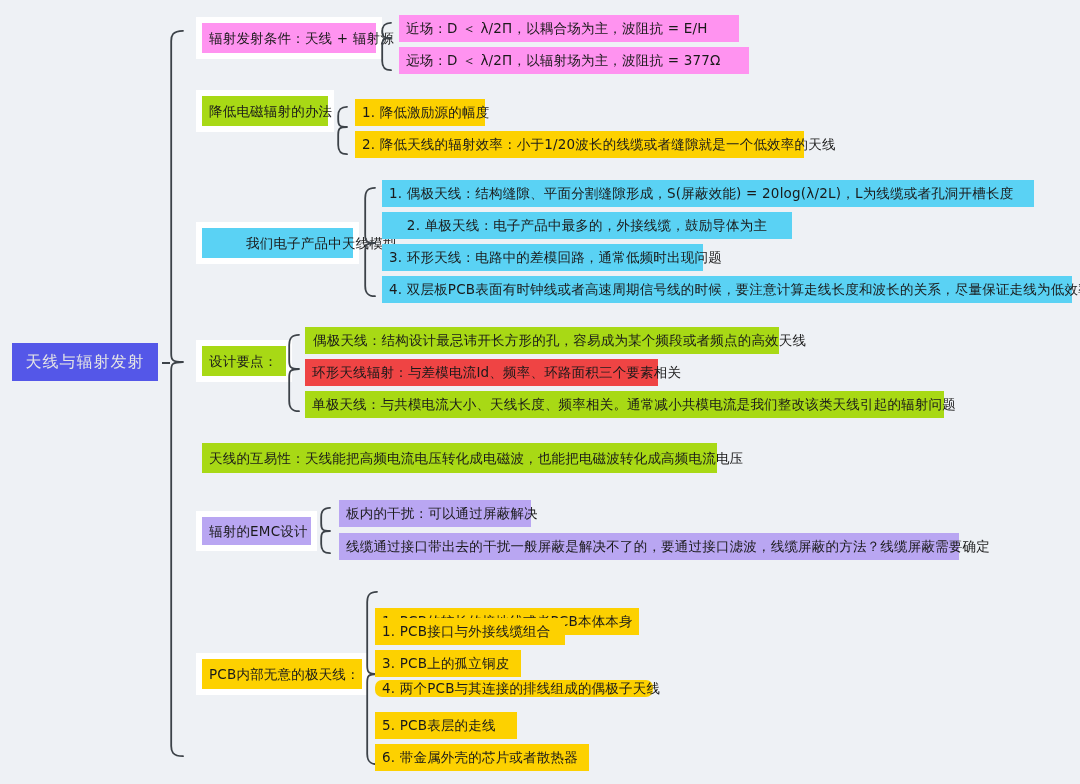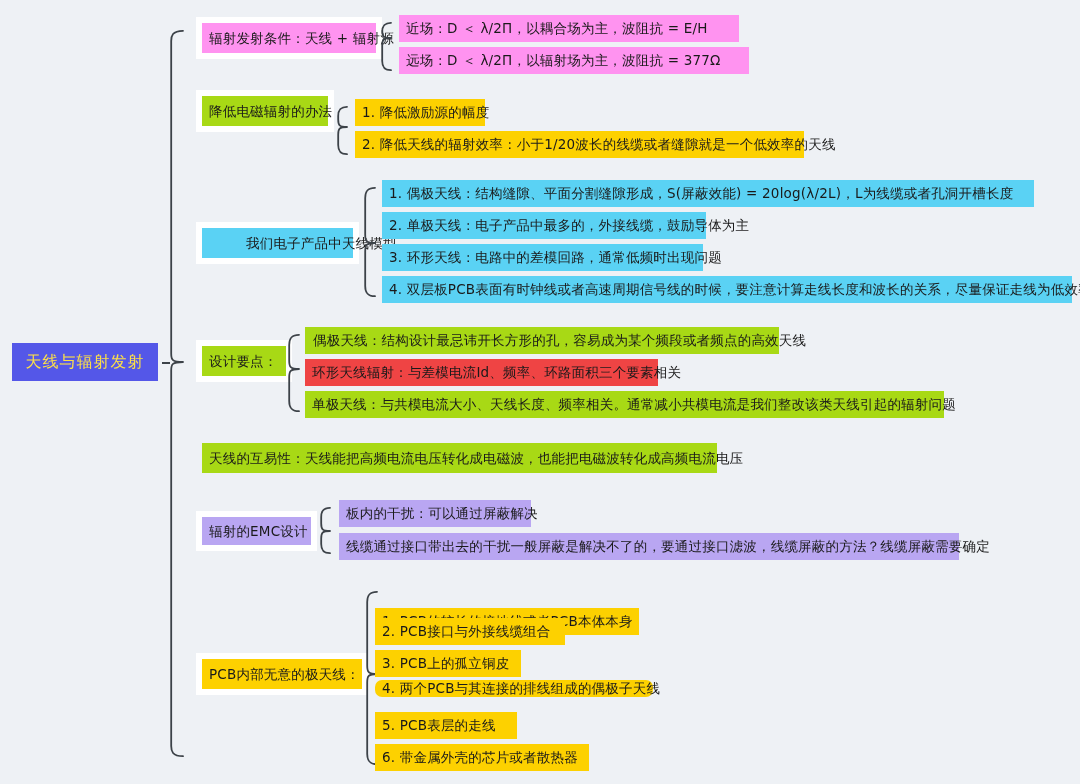--- a/index.html
+++ b/index.html
@@ -61,21 +61,21 @@
 
   .conn {
     position: absolute;
     background: #3c4248;
   }
 </style>
 </head>
 <body style="background: rgb(238, 241, 245);">
 
 <div id="canvas">
-    <div class="node root" style="left: 12px; top: 343px; width: 146px; height: 38px; background: rgb(84, 87, 232); color: #fde047;">
+    <div class="node root" style="left: 12px; top: 343px; width: 146px; height: 38px; background: rgb(84, 87, 232); color: #e5e5e5;">
       <span>天线与辐射发射</span>
     </div>
     <div class="conn" style="left: 162px; top: 362px; width: 8px; height: 1.8px;"></div>
     <div class="brace" style="left: 170px; top: 30px; width: 19px; height: 727px;">
       <svg width="19" height="727" viewBox="0 0 19 727">
         <path d="M 13 0.8 C 2.2 0.8, 1.2 6.050000000000001, 1.2 11 L 1.2 323.75 C 1.2 329.8, 2.2 332, 13 332 C 2.2 332, 1.2 334.2, 1.2 340.25 L 1.2 716 C 1.2 720.95, 2.2 726.2, 13 726.2" fill="none" stroke="#3c4248" stroke-width="1.8" stroke-linecap="round" stroke-linejoin="round"></path>
       </svg>
     </div>
     <div class="node c-pink halo" style="left: 202px; top: 23px; width: 174px; height: 30px; background: rgb(255, 147, 240);">
       <span>辐射发射条件：天线 + 辐射源</span>
@@ -109,21 +109,21 @@
       <span>我们电子产品中天线模型</span>
     </div>
     <div class="brace" style="left: 364px; top: 187px; width: 17px; height: 110px;">
       <svg width="17" height="110" viewBox="0 0 17 110">
         <path d="M 11 0.8 C 2.2 0.8, 1.2 6.050000000000001, 1.2 11 L 1.2 47.75 C 1.2 53.8, 2.2 56, 11 56 C 2.2 56, 1.2 58.2, 1.2 64.25 L 1.2 99 C 1.2 103.95, 2.2 109.2, 11 109.2" fill="none" stroke="#3c4248" stroke-width="1.8" stroke-linecap="round" stroke-linejoin="round"></path>
       </svg>
     </div>
     <div class="node" style="left: 382px; top: 180px; width: 652px; height: 27px; background: rgb(90, 210, 244);">
       <span>1. 偶极天线：结构缝隙、平面分割缝隙形成，S(屏蔽效能) = 20log(λ/2L)，L为线缆或者孔洞开槽长度</span>
     </div>
-    <div class="node" style="left: 382px; top: 212px; width: 324px; height: 27px; background: rgb(90, 210, 244);">
+    <div class="node" style="left: 382px; top: 212px; width: 410px; height: 27px; background: rgb(90, 210, 244); justify-content: center;">
       <span>2. 单极天线：电子产品中最多的，外接线缆，鼓励导体为主</span>
     </div>
     <div class="node" style="left: 382px; top: 244px; width: 321px; height: 27px; background: rgb(90, 210, 244);">
       <span>3. 环形天线：电路中的差模回路，通常低频时出现问题</span>
     </div>
     <div class="node" style="left: 382px; top: 276px; width: 690px; height: 27px; background: rgb(90, 210, 244);">
       <span>4. 双层板PCB表面有时钟线或者高速周期信号线的时候，要注意计算走线长度和波长的关系，尽量保证走线为低效率天线</span>
     </div>
     <div class="node c-green halo" style="left: 202px; top: 346px; width: 84px; height: 30px; background: rgb(168, 217, 21);">
       <span>设计要点：</span>
@@ -164,21 +164,21 @@
     </div>
     <div class="brace" style="left: 366px; top: 591px; width: 17px; height: 174px;">
       <svg width="17" height="174" viewBox="0 0 17 174">
         <path d="M 11 0.8 C 2.2 0.8, 1.2 6.050000000000001, 1.2 11 L 1.2 74.75 C 1.2 80.8, 2.2 83, 11 83 C 2.2 83, 1.2 85.2, 1.2 91.25 L 1.2 163 C 1.2 167.95, 2.2 173.2, 11 173.2" fill="none" stroke="#3c4248" stroke-width="1.8" stroke-linecap="round" stroke-linejoin="round"></path>
       </svg>
     </div>
     <div class="node" style="left: 375px; top: 584px; width: 264px; height: 27px; background: rgb(253, 209, 0); margin-top: 24px;">
       <span>1. PCB的较长的接地线或者PCB本体本身</span>
     </div>
     <div class="node" style="left: 375px; top: 618px; width: 190px; height: 27px; background: rgb(253, 209, 0);">
-      <span>2. PCB接口与外接线缆组合</span>
+      <span>1. PCB接口与外接线缆组合</span>
     </div>
     <div class="node" style="left: 375px; top: 650px; width: 146px; height: 27px; background: rgb(253, 209, 0);">
       <span>3. PCB上的孤立铜皮</span>
     </div>
     <div class="node" style="left: 375px; top: 680px; width: 278px; height: 17px; background: rgb(253, 209, 0); border-radius: 7px;">
       <span>4. 两个PCB与其连接的排线组成的偶极子天线</span>
     </div>
     <div class="node" style="left: 375px; top: 712px; width: 142px; height: 27px; background: rgb(253, 209, 0);">
       <span>5. PCB表层的走线</span>
     </div>

